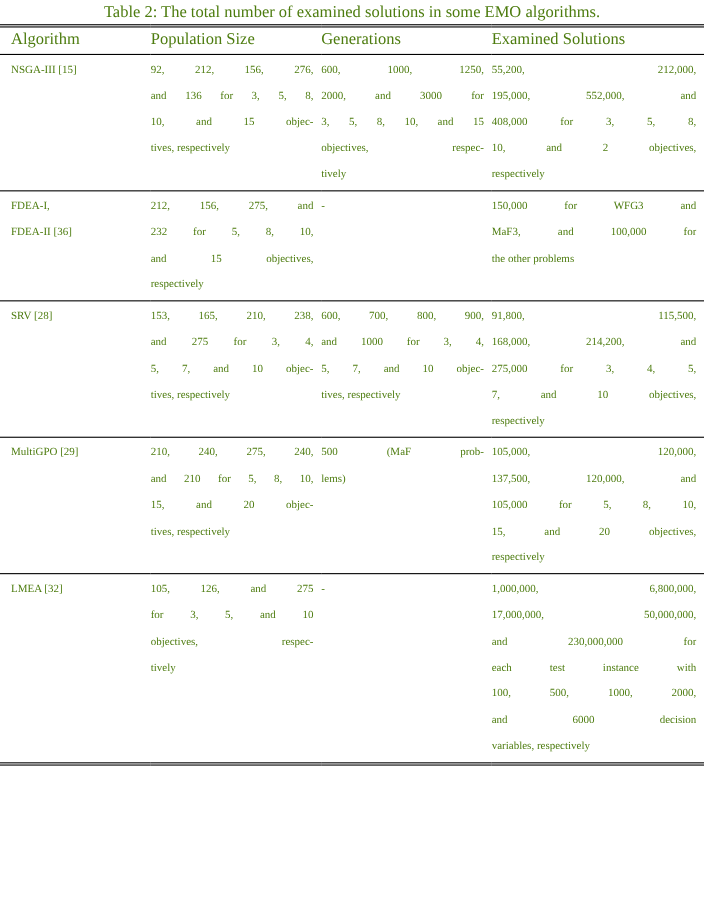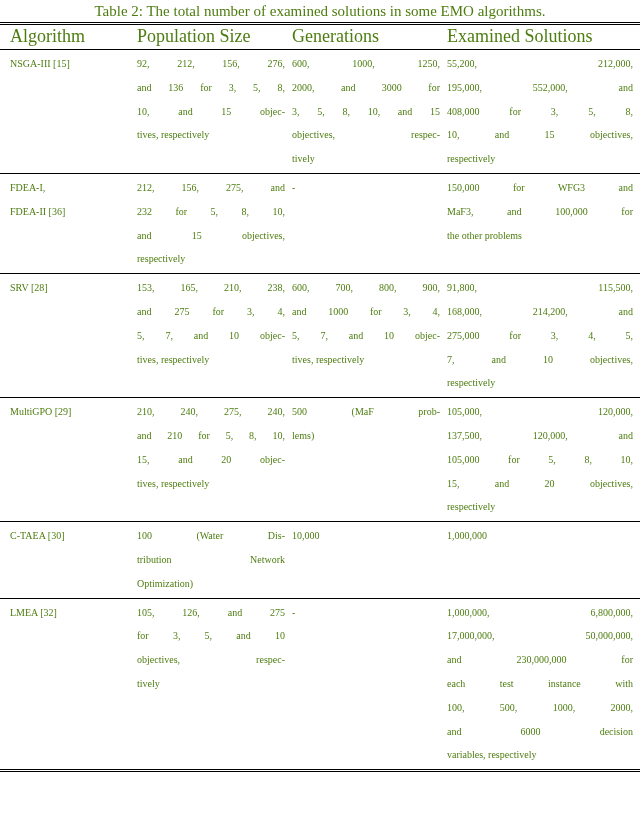--- a/index.html
+++ b/index.html
@@ -35,21 +35,21 @@
     vertical-align: top;
     text-align: left;
     font-weight: normal;
     font-size: 10px;
     padding: 2px 7px 2px 0;
     box-sizing: border-box;
   }
   th.first, td.first { padding-left: 10px; }
   thead th {
     border-bottom: 1.5px solid #000000;
-    font-size: 18px;
+    font-size: 15px;
     line-height: 17px;
     padding-top: 3px;
     padding-bottom: 4px;
   }
   tbody tr { border-bottom: 1px solid #000000; }
   tbody tr:last-child { border-bottom: none; }
   tbody td { line-height: 23.8px; }
   .tline {
     text-align: justify;
     text-align-last: justify;
@@ -94,21 +94,21 @@
             <div class="tline">600, 1000, 1250,</div>
             <div class="tline">2000, and 3000 for</div>
             <div class="tline">3, 5, 8, 10, and 15</div>
             <div class="tline">objectives, respec-</div>
             <div class="tline">tively</div>
           </td>
         <td>
             <div class="tline">55,200, 212,000,</div>
             <div class="tline">195,000, 552,000, and</div>
             <div class="tline">408,000 for 3, 5, 8,</div>
-            <div class="tline">10, and 15 objectives,</div>
+            <div class="tline">10, and 2 objectives,</div>
             <div class="tline">respectively</div>
           </td>
       </tr>
       <tr>
         <td class="first">
             <div class="tline">FDEA-I,</div>
             <div class="tline">FDEA-II [36]</div>
           </td>
         <td>
             <div class="tline">212, 156, 275, and</div>
@@ -162,36 +162,20 @@
         <td>
             <div class="tline">500 (MaF prob-</div>
             <div class="tline">lems)</div>
           </td>
         <td>
             <div class="tline">105,000, 120,000,</div>
             <div class="tline">137,500, 120,000, and</div>
             <div class="tline">105,000 for 5, 8, 10,</div>
             <div class="tline">15, and 20 objectives,</div>
             <div class="tline">respectively</div>
-          </td>
-      </tr>
-      <tr>
-        <td class="first">
-            <div class="tline">C-TAEA [30]</div>
-          </td>
-        <td>
-            <div class="tline">100 (Water Dis-</div>
-            <div class="tline">tribution Network</div>
-            <div class="tline">Optimization)</div>
-          </td>
-        <td>
-            <div class="tline">10,000</div>
-          </td>
-        <td>
-            <div class="tline">1,000,000</div>
           </td>
       </tr>
       <tr>
         <td class="first">
             <div class="tline">LMEA [32]</div>
           </td>
         <td>
             <div class="tline">105, 126, and 275</div>
             <div class="tline">for 3, 5, and 10</div>
             <div class="tline">objectives, respec-</div>

